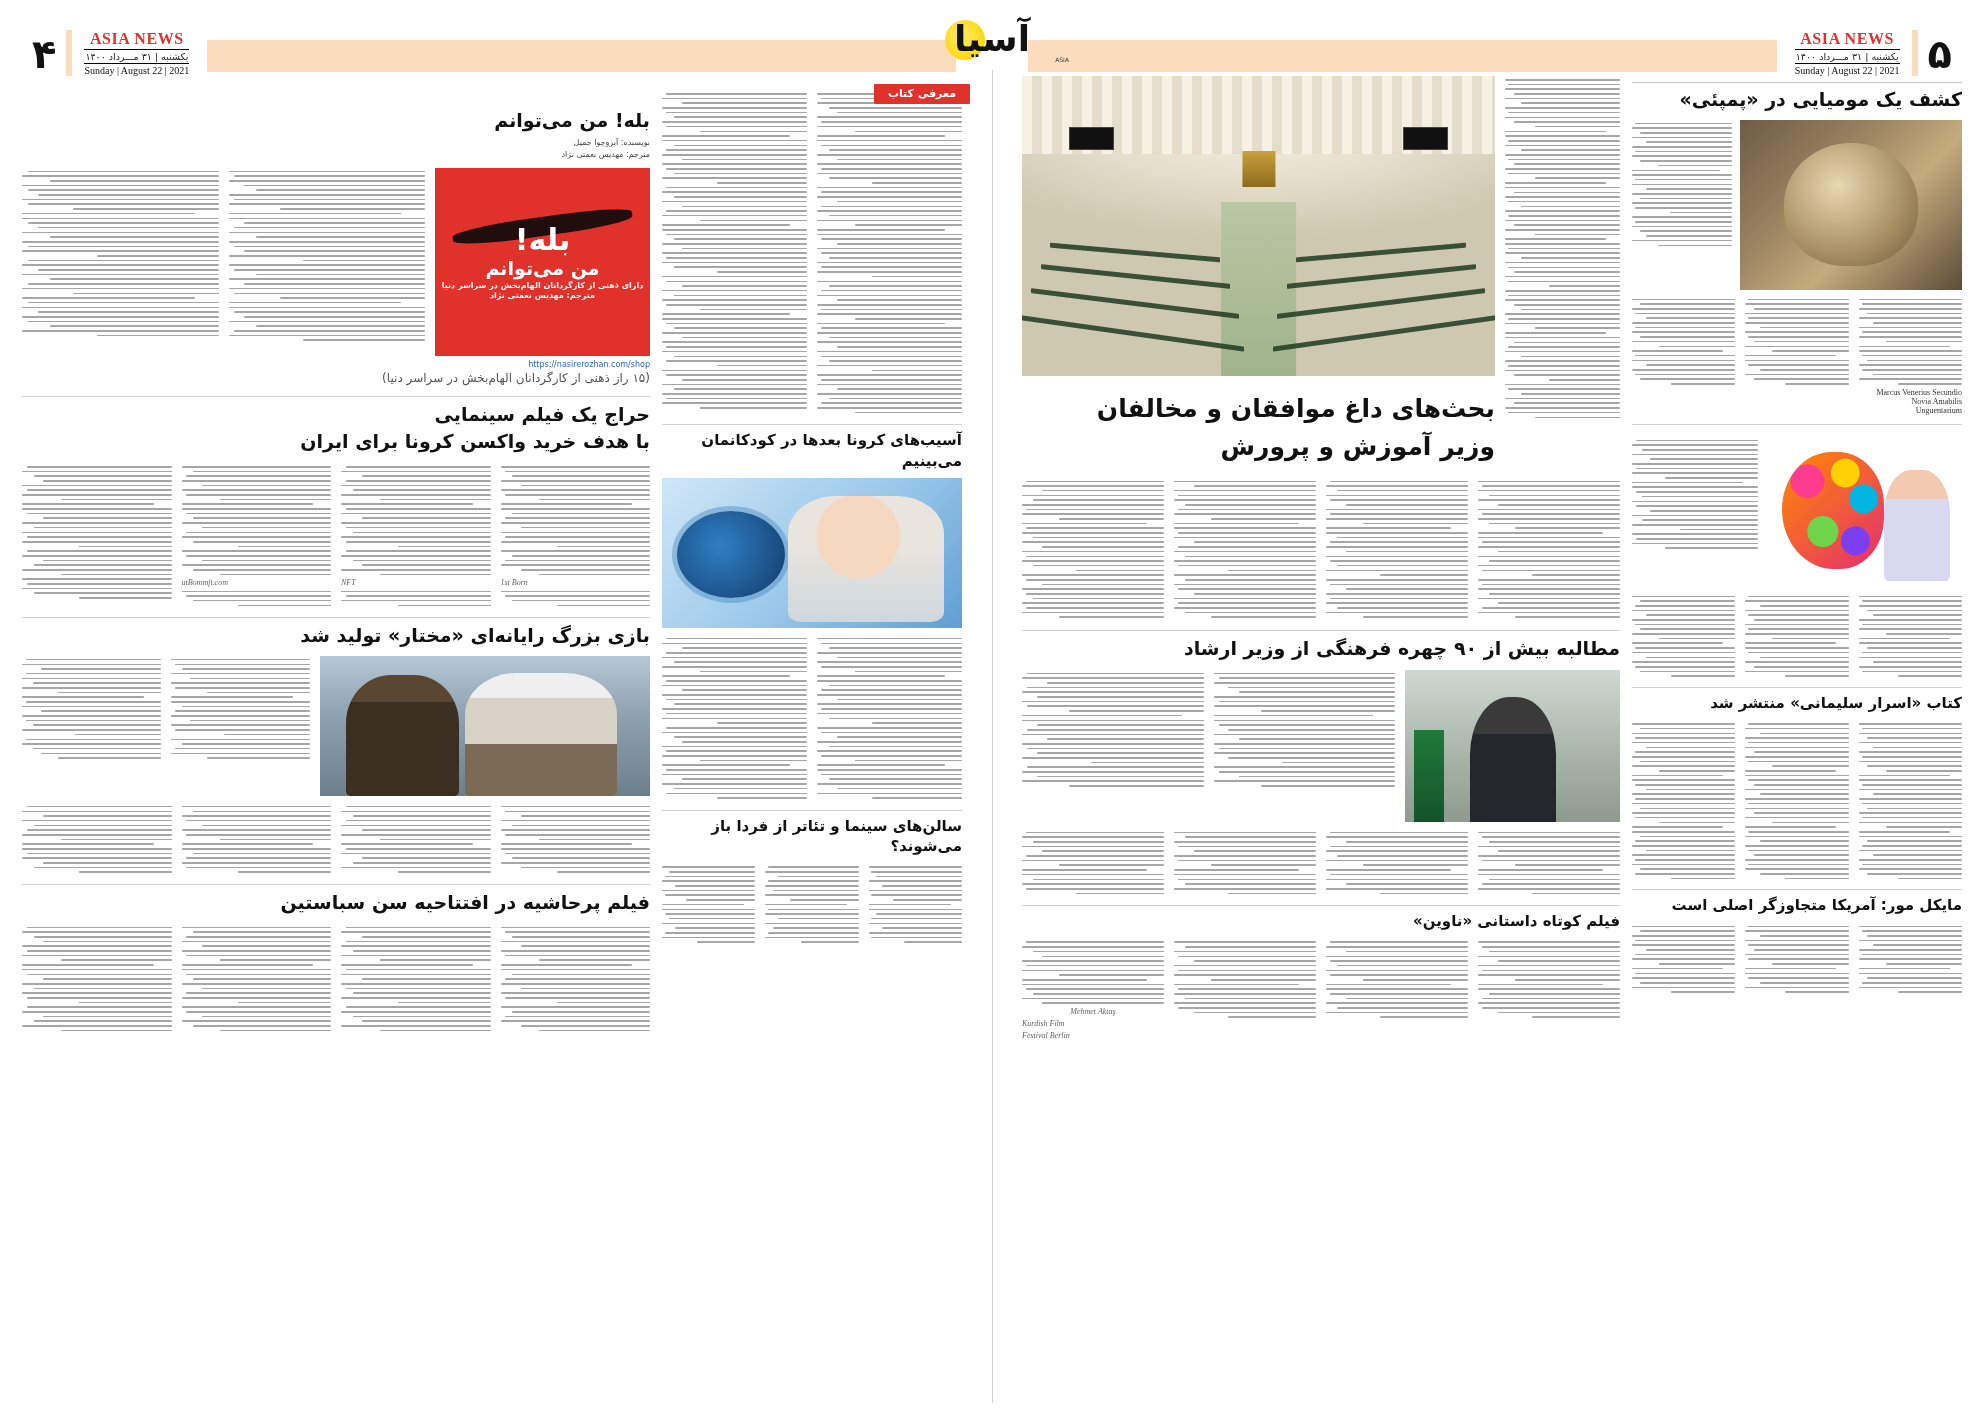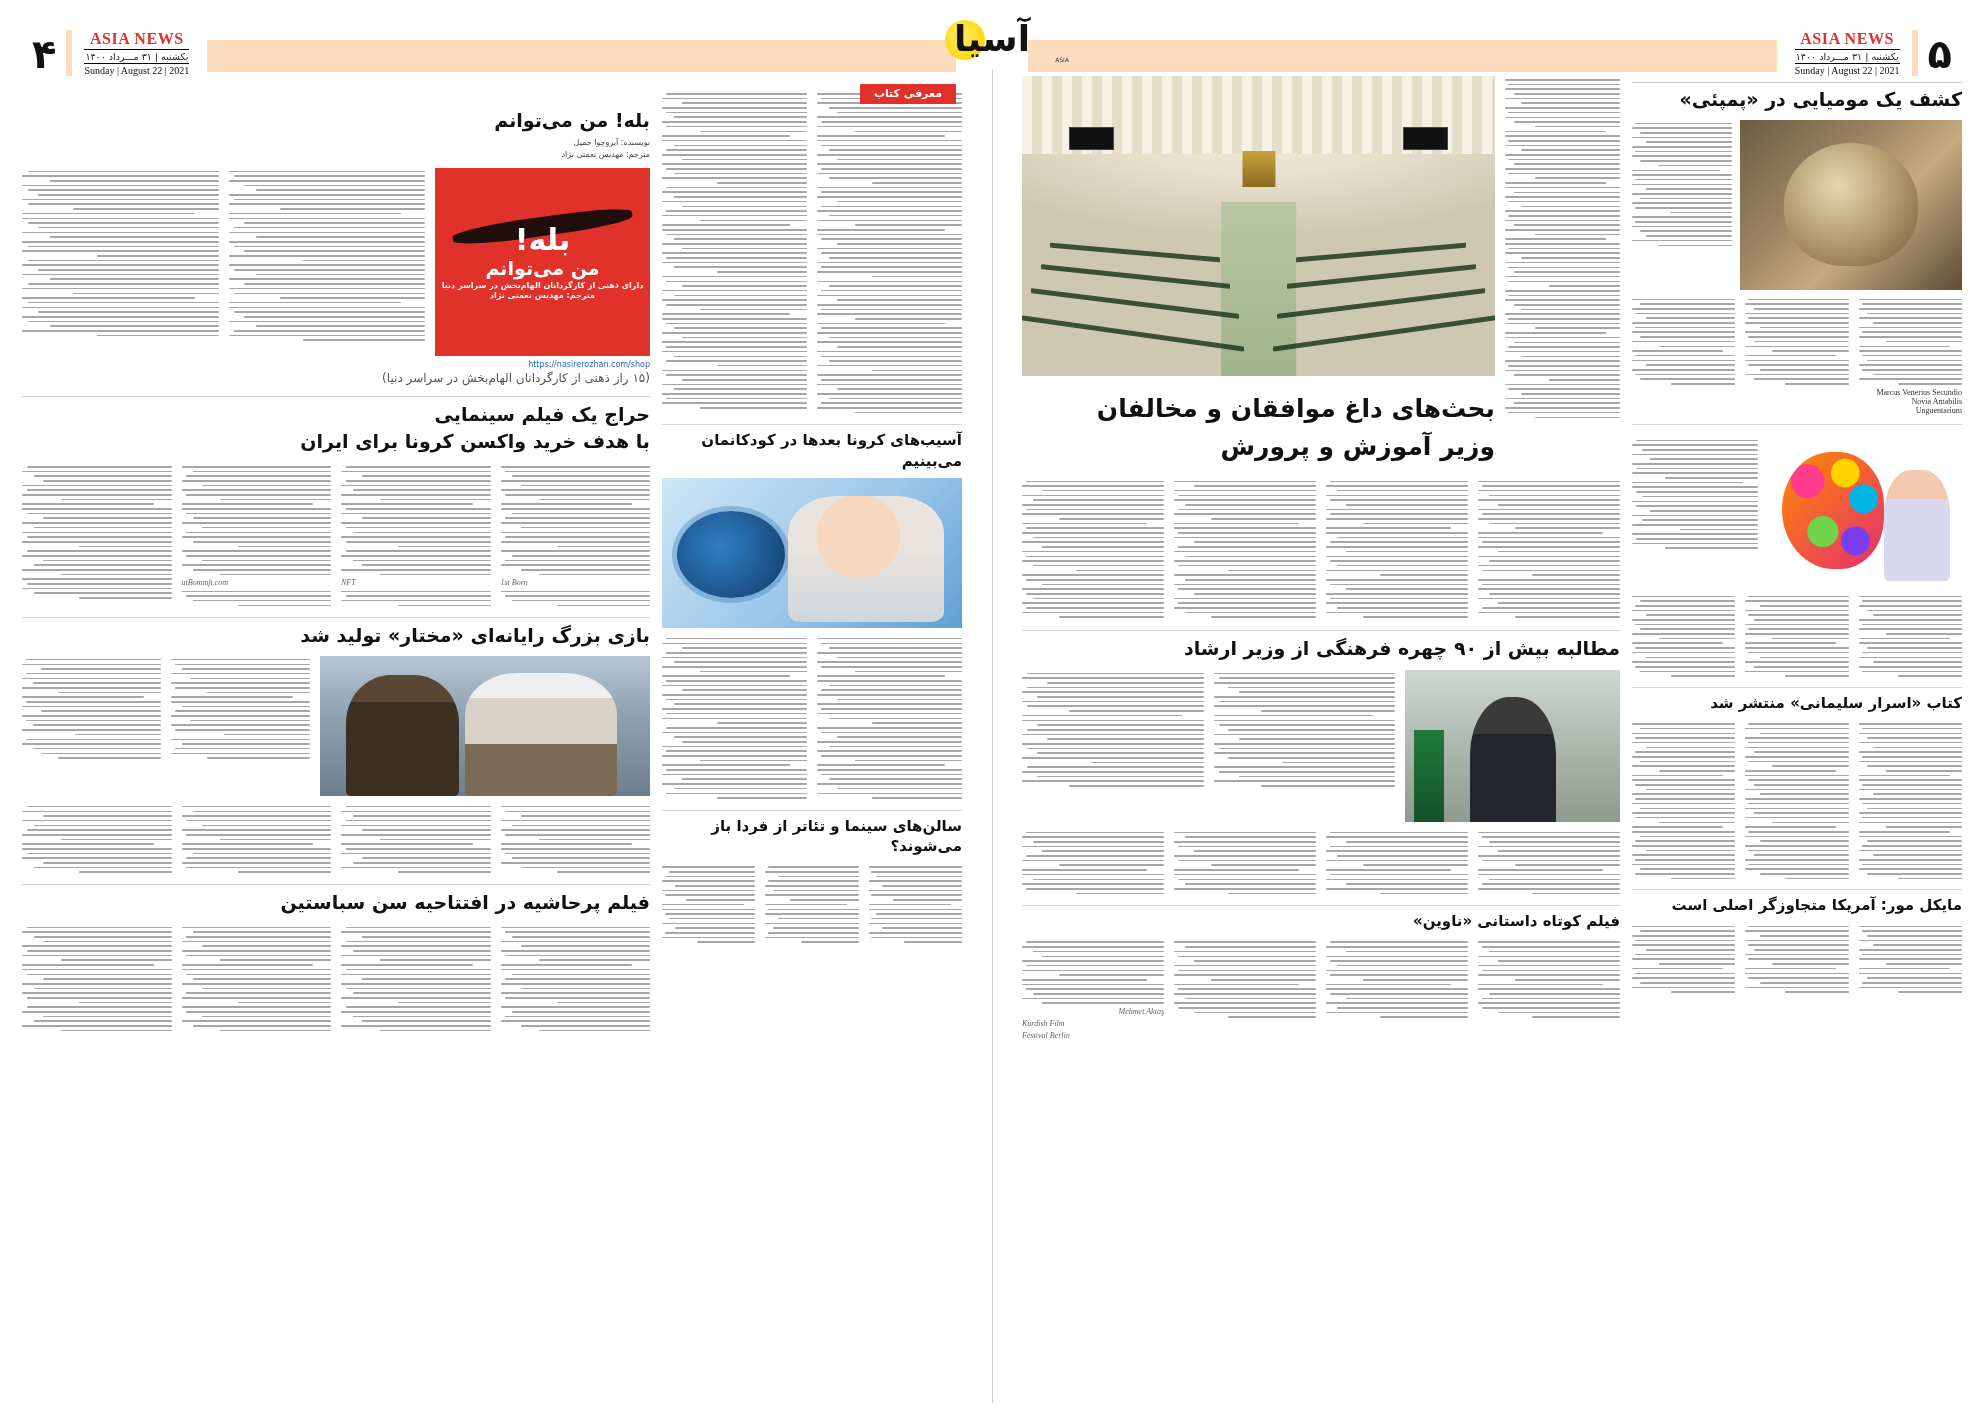--- a/index.html
+++ b/index.html
@@ -44,21 +44,21 @@
     background:radial-gradient(circle at 42% 42%,#ffe96b 0%,#ffdd1c 58%,#f5c400 100%);
     left:38px;top:4px;}
   .logo-word{position:relative;font-size:36px;font-weight:700;color:#121212;line-height:1;
     font-family:"DejaVu Sans",sans-serif;letter-spacing:-2px;}
   .logo-sub{position:absolute;bottom:-1px;right:8px;font-size:6px;color:#333;}
 
   .section-tag{
     position:absolute;top:84px;left:30px;background:#e0312b;color:#fff;
     font-size:11px;font-weight:700;padding:3px 14px 4px 14px;border-radius:1px;z-index:5;
   }
-  .page-right .section-tag{left:auto;right:36px;}
+  .page-right .section-tag{left:auto;right:22px;}
 
   
   .hr-top{border-top:1px solid #c9c9c9;margin:6px 0 4px 0;}
   .hr-thin{border-top:1px solid #d4d4d4;margin:5px 0;}
   .hl{
     text-align:right;font-weight:700;line-height:1.35;color:#111;
     font-family:"DejaVu Sans",sans-serif;
   }
   .hl-xl{font-size:25px;}
   .hl-lg{font-size:19px;}
@@ -960,21 +960,21 @@
               <i class="s1"></i>
             <i class="s2"></i>
               <i class="s1"></i>
               <i class="s5"></i>
               <i class="ind"></i>
               <i class="s1"></i>
             <i class="s2"></i>
               <i class="s3"></i>
               <i class="s1"></i>
               <i class="s4"></i>
-            <i class="latin" style="height:auto;background:none;width:auto;text-align:right;">Mehmet Aktaş</i>
+            <i class="latin" style="height:auto;background:none;width:auto;text-align:center;">Mehmet Aktaş</i>
             <i class="latin" style="height:auto;background:none;width:auto;text-align:left;">Kurdish Film</i>
             <i class="latin" style="height:auto;background:none;width:auto;text-align:left;">Festival Berlin</i>
           </div>
         </div>
 
       </div>
     </div>
   </div>
 
   <div class="page page-right">

